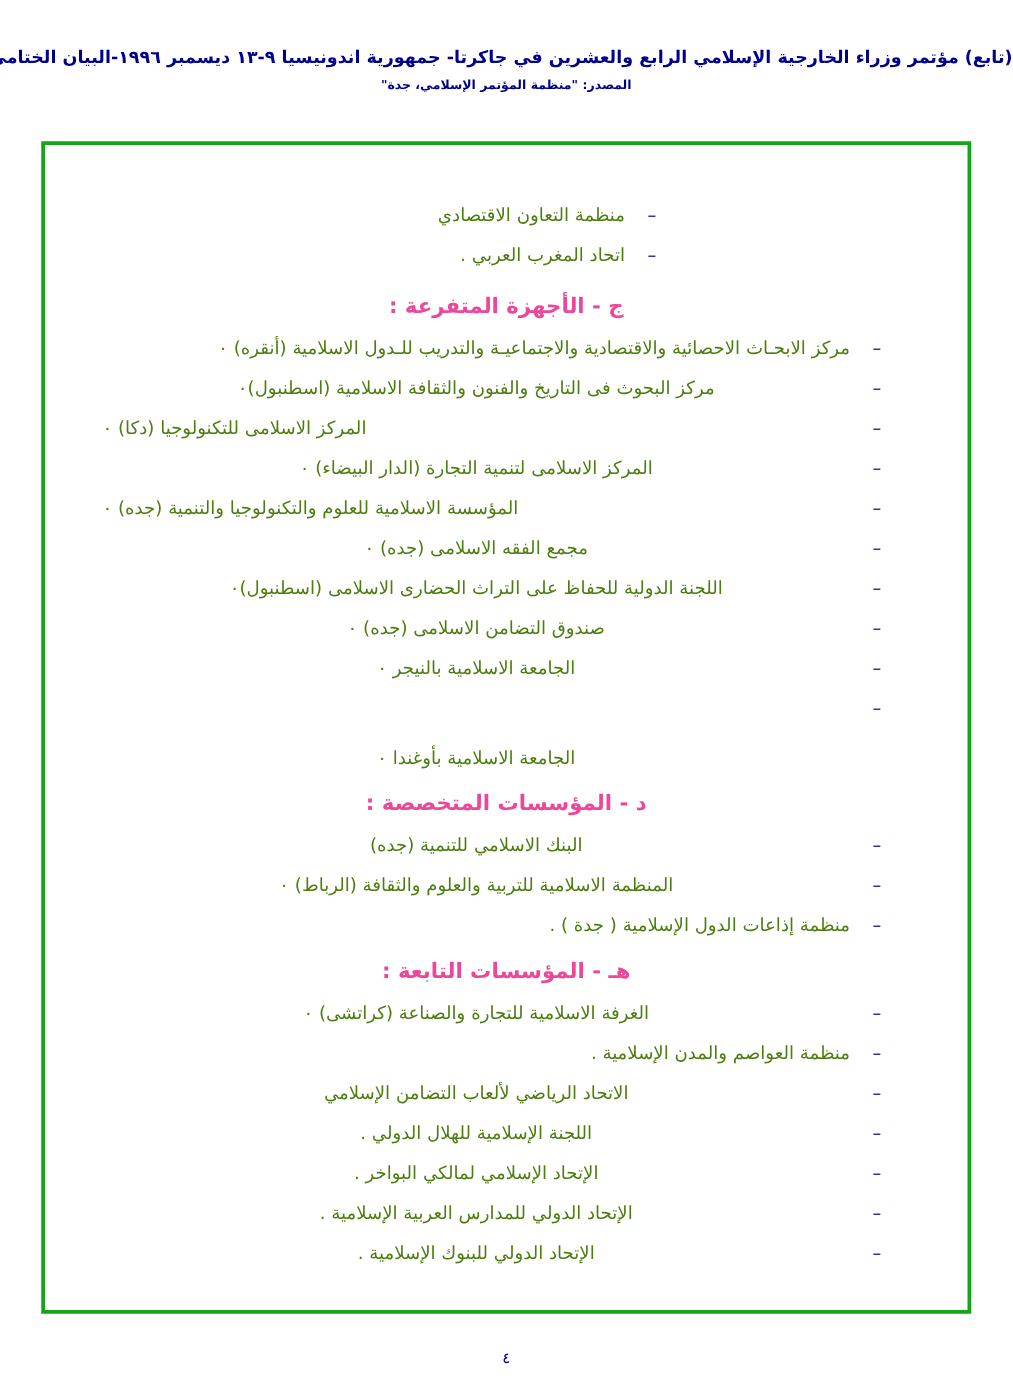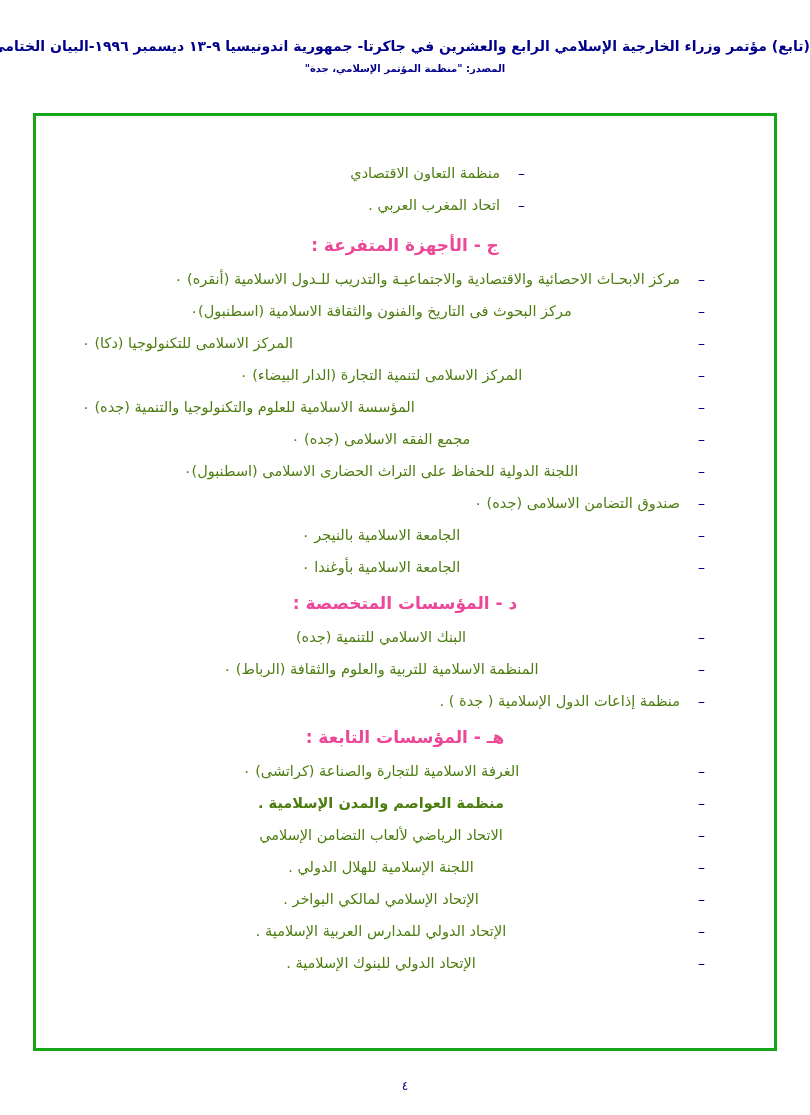--- a/index.html
+++ b/index.html
@@ -177,29 +177,29 @@
         <div class="item wide">
           <div class="dash-col">–</div>
           <div class="text-col" style="text-align:center;">مجمع الفقه الاسلامى (جده) ٠</div>
         </div>
         <div class="item wide">
           <div class="dash-col">–</div>
           <div class="text-col" style="text-align:center;">اللجنة الدولية للحفاظ على التراث الحضارى الاسلامى (اسطنبول)٠</div>
         </div>
         <div class="item wide">
           <div class="dash-col">–</div>
-          <div class="text-col" style="text-align:right;">صندوق التضامن الاسلامى (جده) ٠</div>
+          <div class="text-col" style="text-align:center;">صندوق التضامن الاسلامى (جده) ٠</div>
         </div>
         <div class="item wide">
           <div class="dash-col">–</div>
           <div class="text-col" style="text-align:center;">الجامعة الاسلامية بالنيجر ٠</div>
         </div>
         <div class="item wide">
           <div class="dash-col">–</div>
-          <div class="text-col" style="text-align:center;">الجامعة الاسلامية بأوغندا ٠</div>
+          <div class="text-col" style="text-align:center;margin-top:40px;">الجامعة الاسلامية بأوغندا ٠</div>
         </div>
       </div>
 
       <div class="section-title">د -  المؤسسات المتخصصة :</div>
       <div class="indent-block">
         <div class="item wide">
           <div class="dash-col">–</div>
           <div class="text-col" style="text-align:center;">البنك الاسلامي للتنمية (جده)</div>
         </div>
         <div class="item wide">
@@ -213,21 +213,21 @@
       </div>
 
       <div class="section-title">هـ -  المؤسسات التابعة :</div>
       <div class="indent-block">
         <div class="item wide">
           <div class="dash-col">–</div>
           <div class="text-col" style="text-align:center;">الغرفة الاسلامية للتجارة والصناعة (كراتشى) ٠</div>
         </div>
         <div class="item wide">
           <div class="dash-col">–</div>
-          <div class="text-col" style="text-align:center;font-weight:bold;">منظمة العواصم والمدن الإسلامية .</div>
+          <div class="text-col" style="text-align:right;">منظمة العواصم والمدن الإسلامية .</div>
         </div>
         <div class="item wide">
           <div class="dash-col">–</div>
           <div class="text-col" style="text-align:center;">الاتحاد الرياضي لألعاب التضامن الإسلامي</div>
         </div>
         <div class="item wide">
           <div class="dash-col">–</div>
           <div class="text-col" style="text-align:center;">اللجنة الإسلامية للهلال الدولي .</div>
         </div>
         <div class="item wide">

